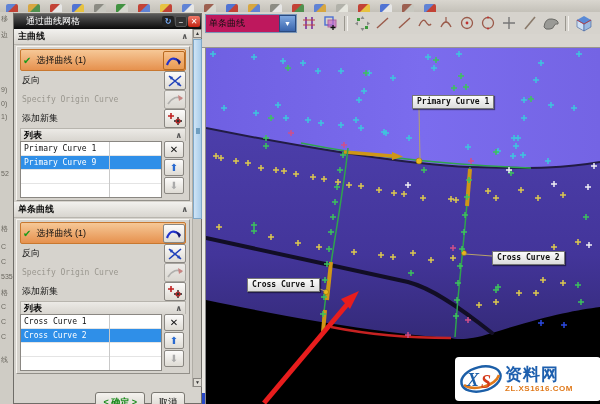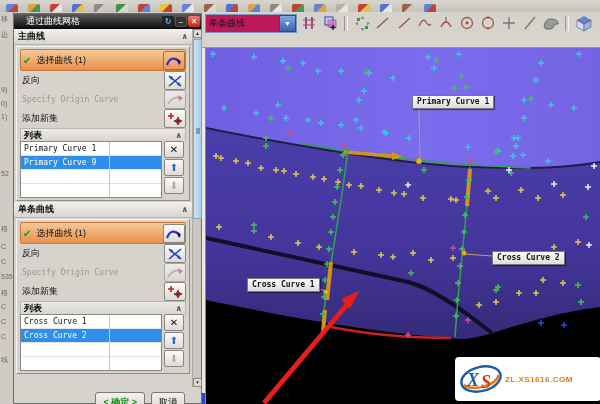--- a/index.html
+++ b/index.html
@@ -423,20 +423,21 @@
     </div>
 
   <div id="watermark" style="position:absolute;left:249px;top:309px;">
     <svg width="44" height="36">
       <ellipse cx="22" cy="18" rx="20" ry="12" fill="none" stroke="#1c5fa8" stroke-width="2.5" transform="rotate(-14 22 18)"></ellipse>
       <path d="M5 24 A20 12 -14 0 0 40 14" fill="none" stroke="#e0791a" stroke-width="2.5"></path>
       <text x="8" y="25" font-family="Liberation Serif,serif" font-style="italic" font-weight="bold" font-size="18" fill="#1c5fa8">X</text>
       <text x="22" y="27" font-family="Liberation Serif,serif" font-style="italic" font-weight="bold" font-size="18" fill="#d43a1a">S</text>
     </svg>
     <span id="wm-text">
+      <span id="wm-name">资料网</span>
       <span id="wm-url">ZL.XS1616.COM</span>
     </span>
   </div>
 
 </div>
 
 <div id="dialog" class="abs">
   <div id="dlg-title">
     <span class="t">通过曲线网格</span>
     <span class="tbtn reset">↻</span>

